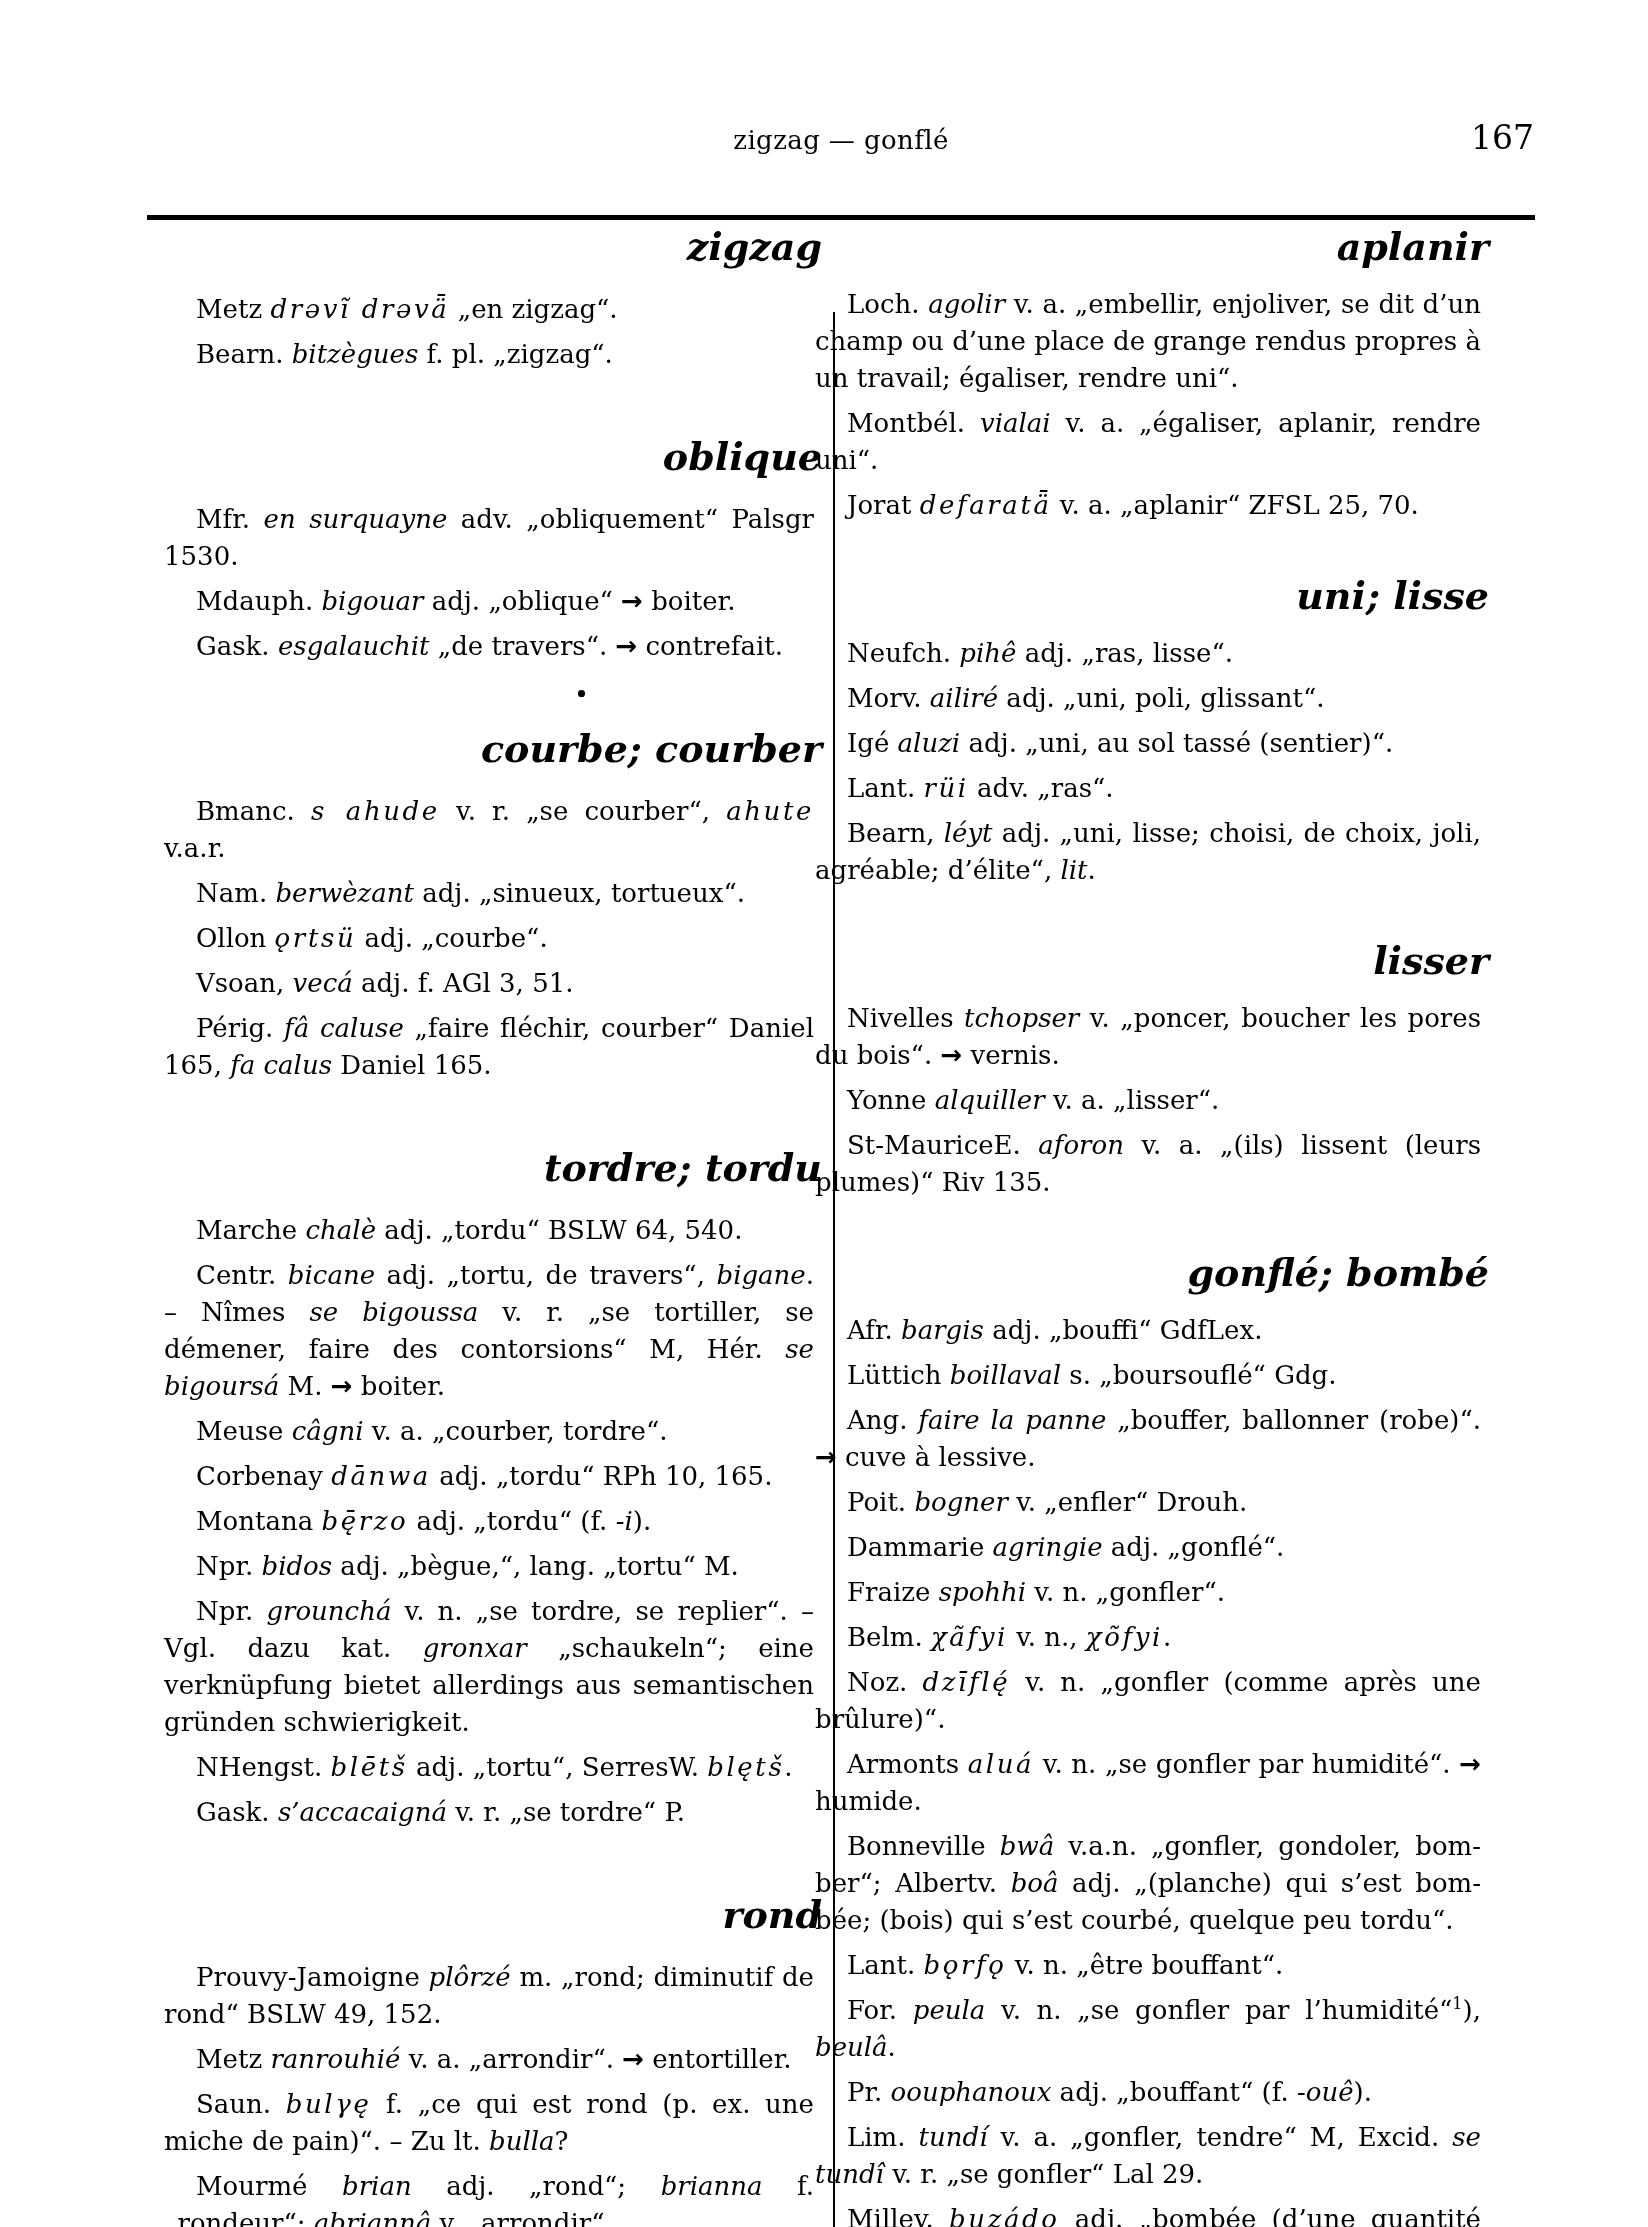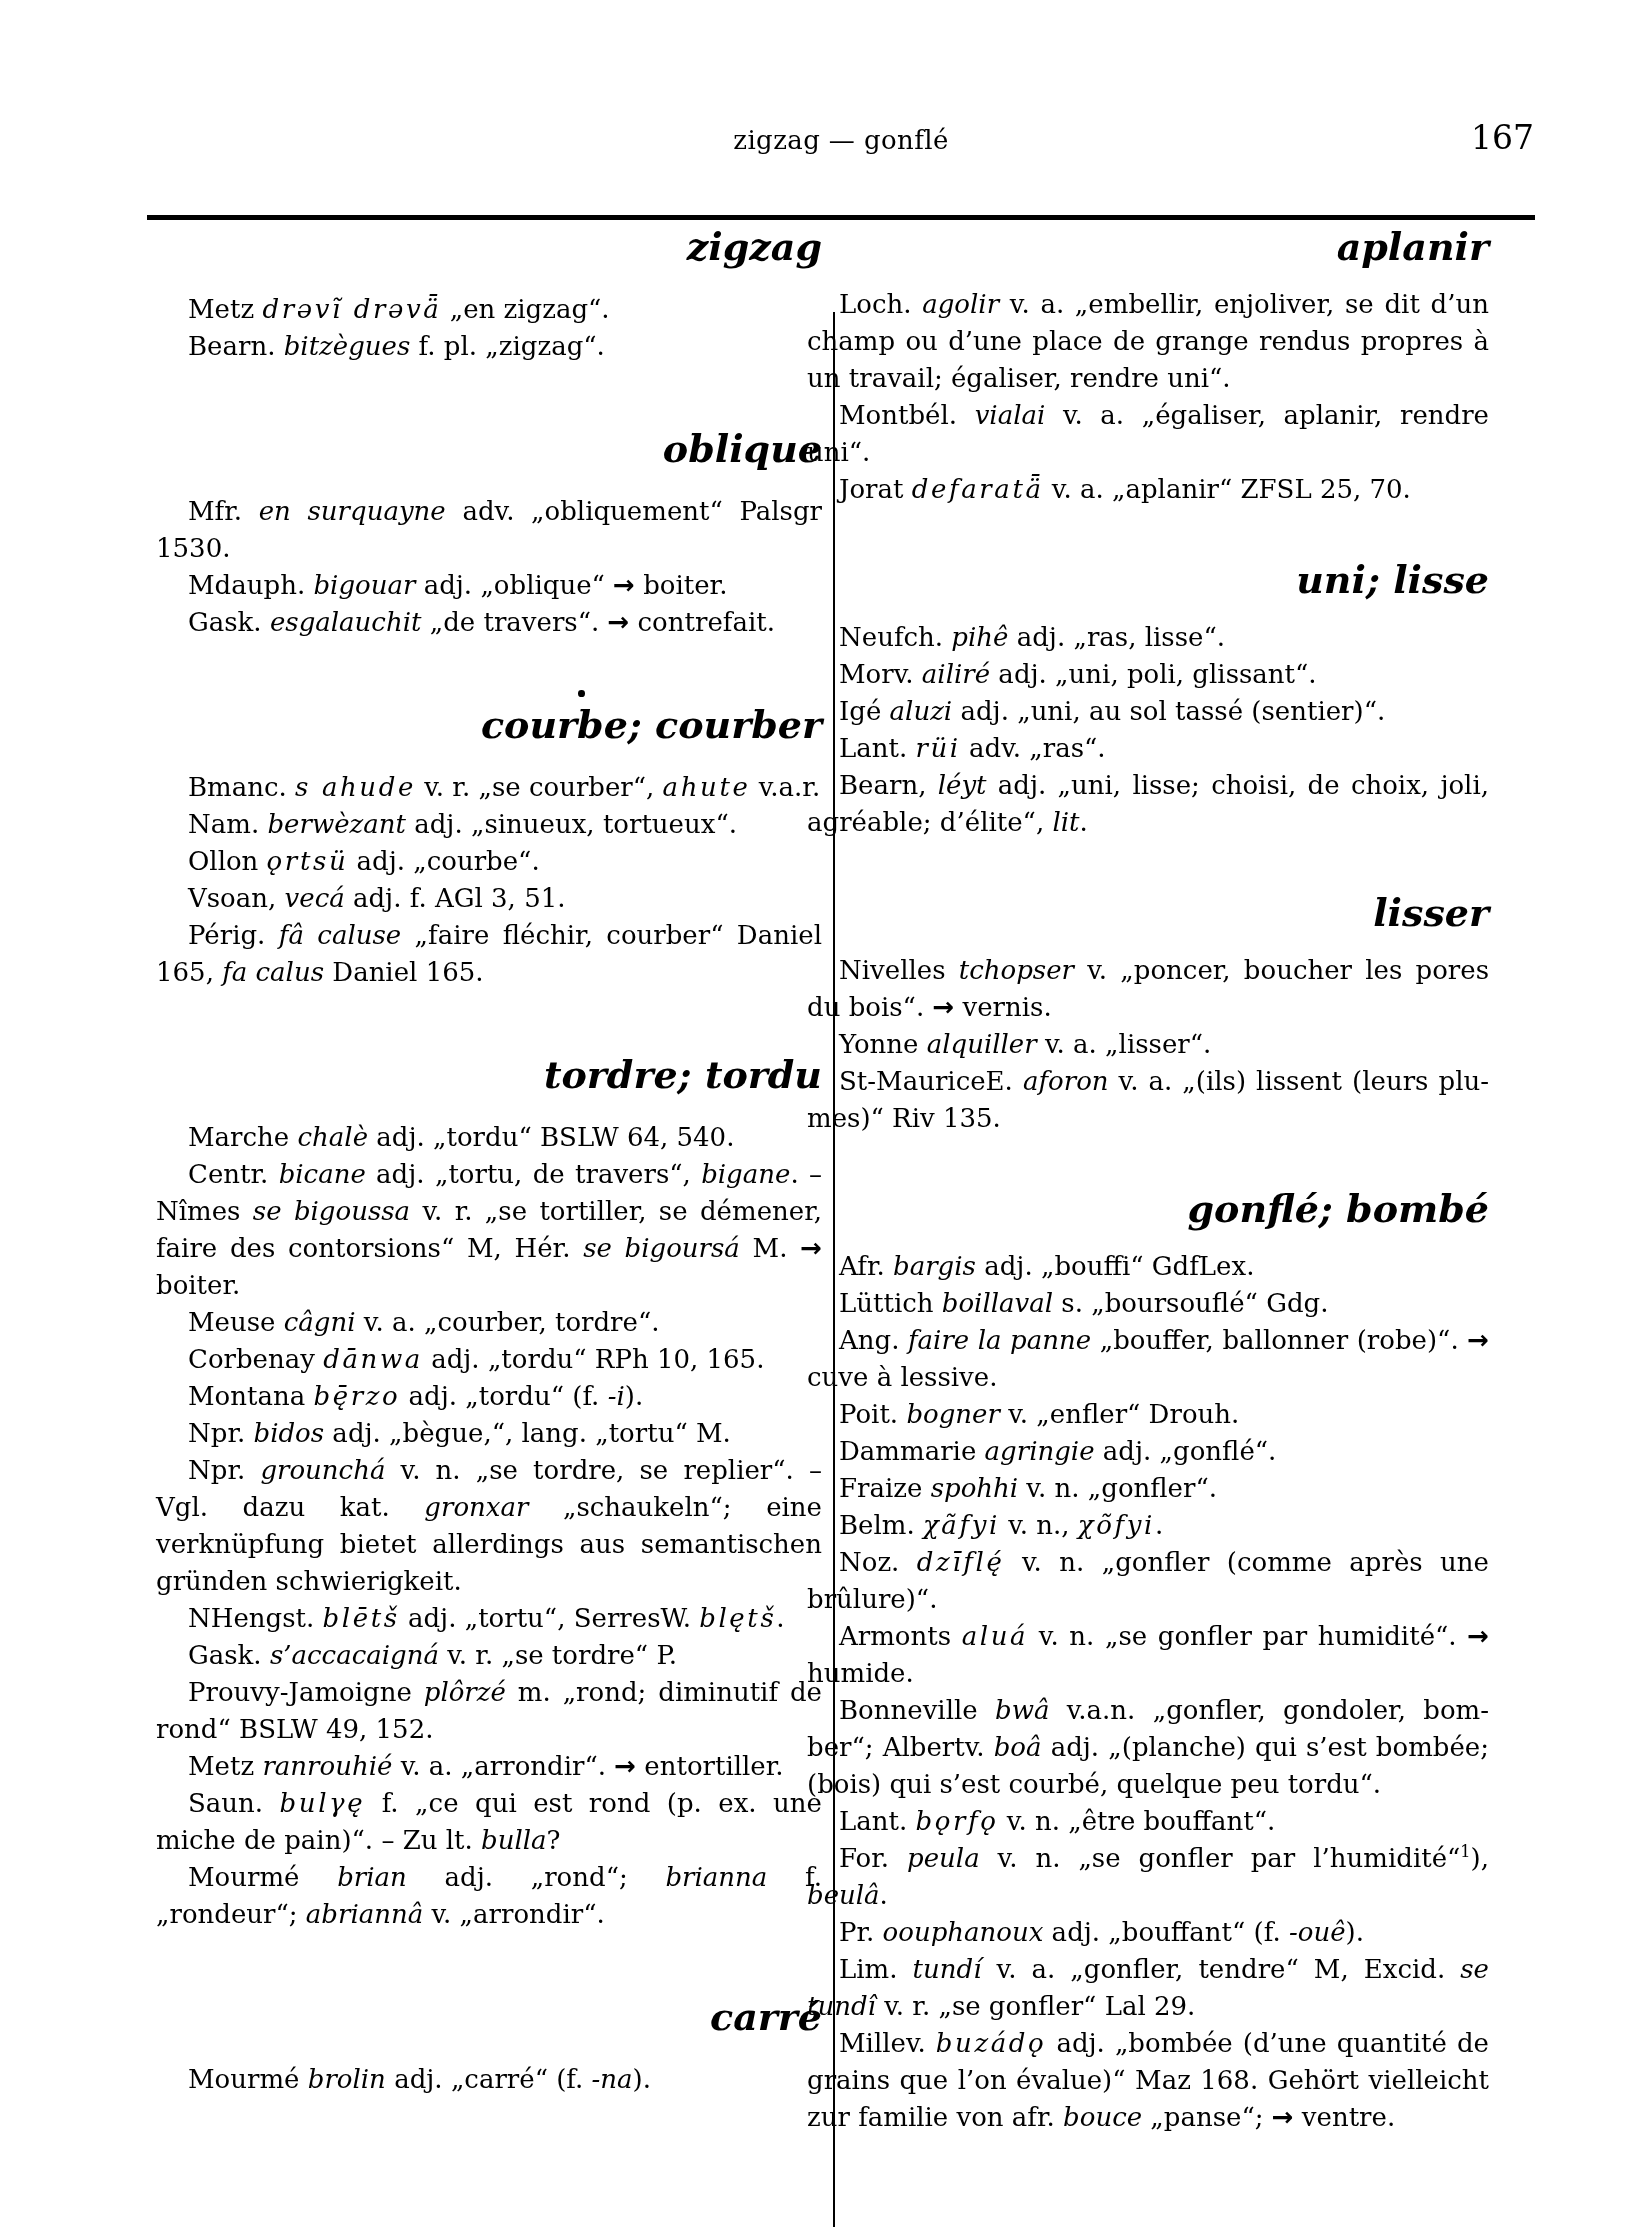--- a/index.html
+++ b/index.html
@@ -31,21 +31,21 @@
     position: absolute; left: 833px; top: 312px;
     width: 2.2px; height: 2038px; background: #000;
   }
   .col {
     position: absolute; top: 223px;
     font-size: 26px; line-height: 37px;
     text-align: justify;
   }
   .col-left  { left: 156px;  width: 666px; }
   .col-right { left: 807px; width: 682px; }
-  .col p { margin: 0; text-indent: 32px; }
+  .col p { margin: 8px; text-indent: 32px; }
   .col h2 {
     margin: 62px 0 23px 0;
     padding-left: 32px;
     font-size: 38px; line-height: 43px; font-weight: bold;
     text-align: right;
     font-style: italic;
   }
   .col-right h2 { margin: 50px 0 18px 0; }
   .col h2:first-child { margin-top: 1.8px; }
   .it { font-style: italic; }
@@ -91,20 +91,21 @@
       <h2>tordre; tordu</h2>
       <p><span>Marche </span><span class="it">chalè</span><span> adj. „tordu“ BSLW 64, 540.</span></p>
       <p><span>Centr. </span><span class="it">bicane</span><span> adj. „tortu, de travers“, </span><span class="it">bigane</span><span>. – Nîmes </span><span class="it">se bigoussa</span><span> v. r. „se tortiller, se démener, faire des contorsions“ M, Hér. </span><span class="it">se bigoursá</span><span> M. </span><span class="arrow">→</span><span> boiter.</span></p>
       <p><span>Meuse </span><span class="it">câgni</span><span> v. a. „courber, tordre“.</span></p>
       <p><span>Corbenay </span><span class="it sp">dānwa</span><span> adj. „tordu“ RPh 10, 165.</span></p>
       <p><span>Montana </span><span class="it sp">bę̄rzo</span><span> adj. „tordu“ (f. </span><span class="it">-i</span><span>).</span></p>
       <p><span>Npr. </span><span class="it">bidos</span><span> adj. „bègue,“, lang. „tortu“ M.</span></p>
       <p><span>Npr. </span><span class="it">grounchá</span><span> v. n. „se tordre, se replier“. – Vgl. dazu kat. </span><span class="it">gronxar</span><span> „schaukeln“; eine verknüpfung bietet allerdings aus semantischen gründen schwie­rigkeit.</span></p>
       <p><span>NHengst. </span><span class="it sp">blētš</span><span> adj. „tortu“, SerresW. </span><span class="it sp">blętš</span><span>.</span></p>
       <p><span>Gask. </span><span class="it">s’accacaigná</span><span> v. r. „se tordre“ P.</span></p>
+      <h2>rond</h2>
       <p><span>Prouvy-Jamoigne </span><span class="it">plôrzé</span><span> m. „rond; diminutif de rond“ BSLW 49, 152.</span></p>
       <p><span>Metz </span><span class="it">ranrouhié</span><span> v. a. „arrondir“. </span><span class="arrow">→</span><span> entortiller.</span></p>
       <p><span>Saun. </span><span class="it sp">bulγę</span><span> f. „ce qui est rond (p. ex. une miche de pain)“. – Zu lt. </span><span class="it">bulla</span><span>?</span></p>
       <p><span>Mourmé </span><span class="it">brian</span><span> adj. „rond“; </span><span class="it">brianna</span><span> f. „rondeur“; </span><span class="it">abriannâ</span><span> v. „arrondir“.</span></p>
       <h2>carré</h2>
       <p><span>Mourmé </span><span class="it">brolin</span><span> adj. „carré“ (f. </span><span class="it">-na</span><span>).</span></p>
     </div>
   <div class="col col-right">
       <h2>aplanir</h2>
       <p><span>Loch. </span><span class="it">agolir</span><span> v. a. „embellir, enjoliver, se dit d’un champ ou d’une place de grange rendus propres à un travail; égaliser, rendre uni“.</span></p>

